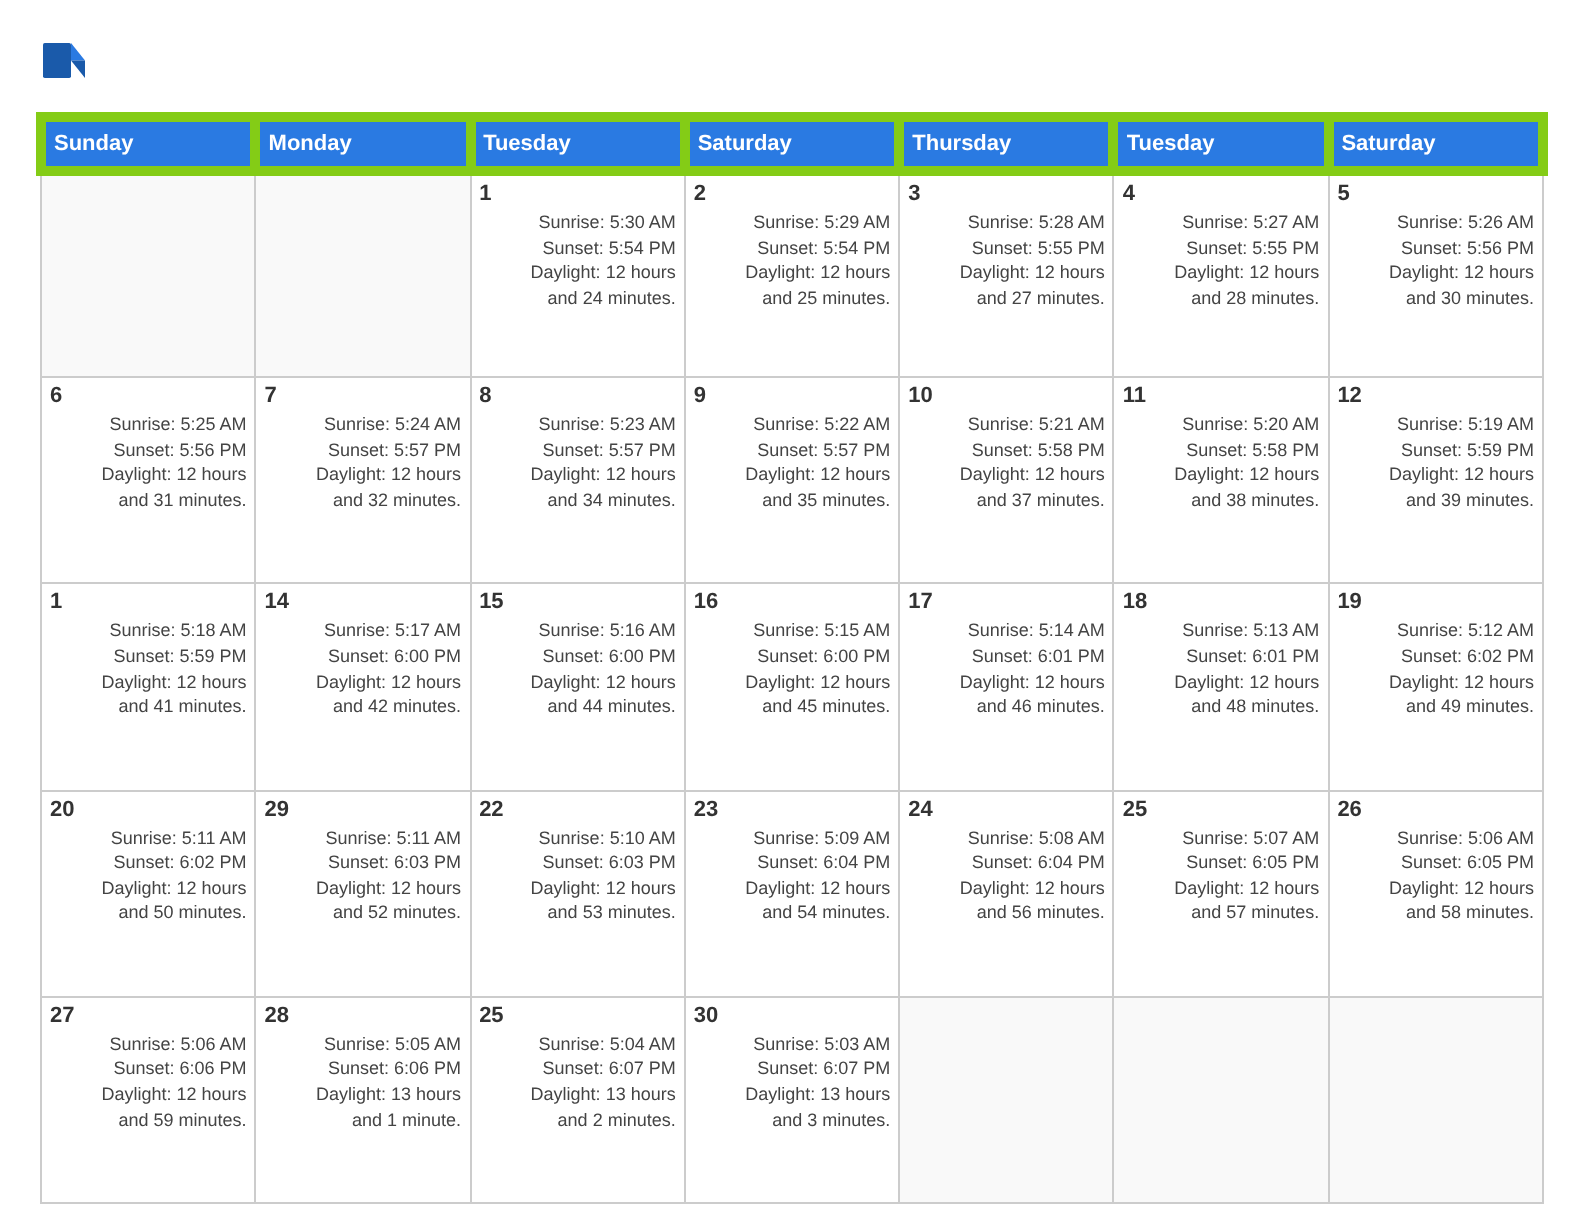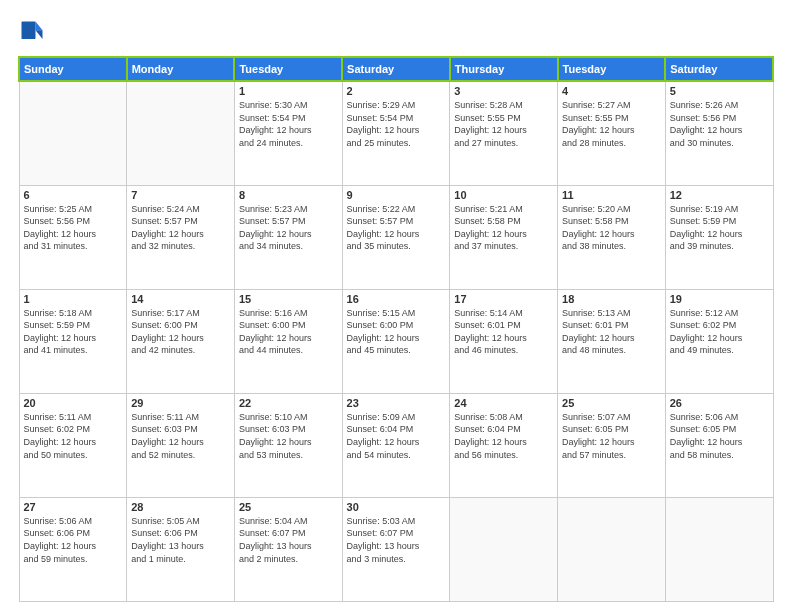--- a/index.html
+++ b/index.html
@@ -61,21 +61,21 @@
       width: 100%;
       table-layout: fixed;
     }
     .calendar th {
       background-color: #2a7ae2;
       color: #fff;
       font-size: 11px;
       font-weight: bold;
       padding: 5px 4px;
       text-align: left;
-      border: 2px solid #84cc16;
+      border: 5px solid #84cc16;
     }
     .calendar td {
       vertical-align: top;
       border: 1px solid #ccc;
       padding: 3px 4px;
       font-size: 9.5px;
       color: #333;
       height: 82px;
     }
     .calendar td.empty {
@@ -85,20 +85,21 @@
       font-size: 11px;
       font-weight: bold;
       color: #333;
       display: block;
       margin-bottom: 2px;
     }
     .day-info {
       font-size: 9px;
       color: #444;
       line-height: 1.4;
+      text-align: right;
     }
   </style>
 </head>
 <body>
 
 <div class="page">
   <div class="header">
     <div class="logo">
       <svg class="logo-icon" viewBox="0 0 32 32">
         <polygon points="20,4 28,14 20,14" fill="#2a7ae2"></polygon>

